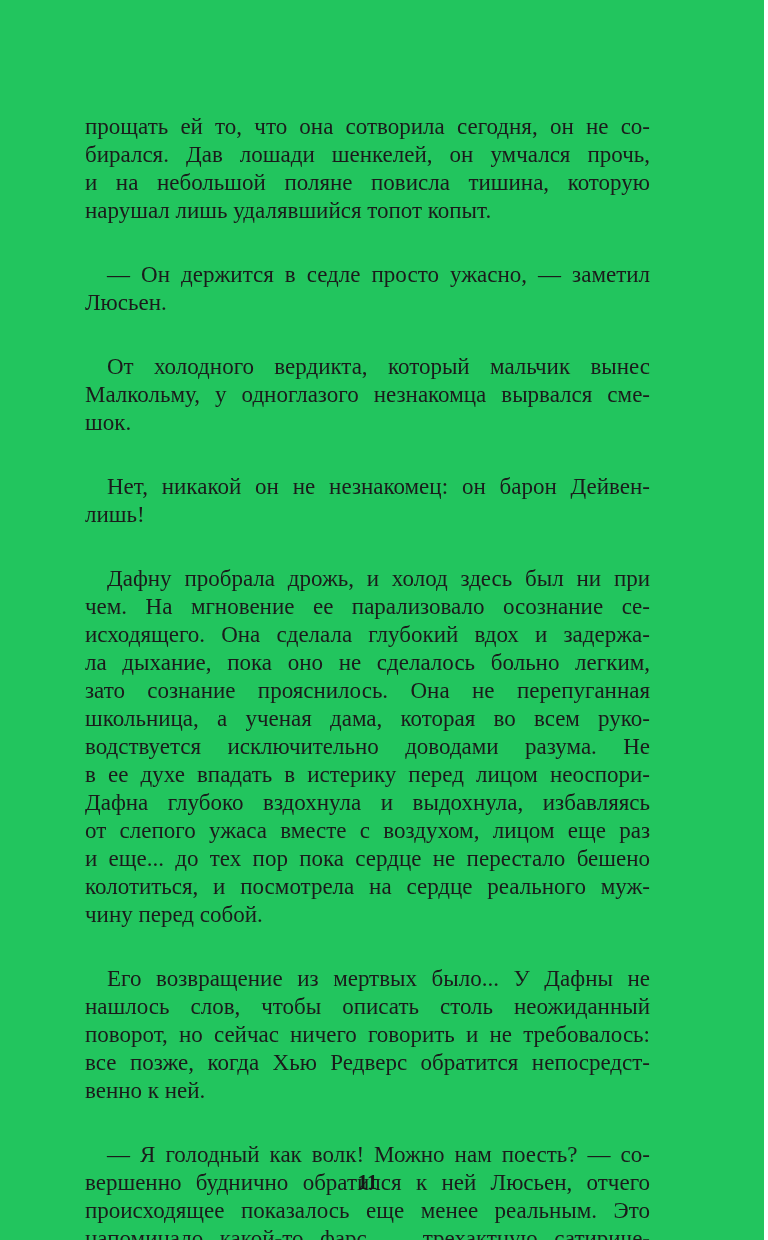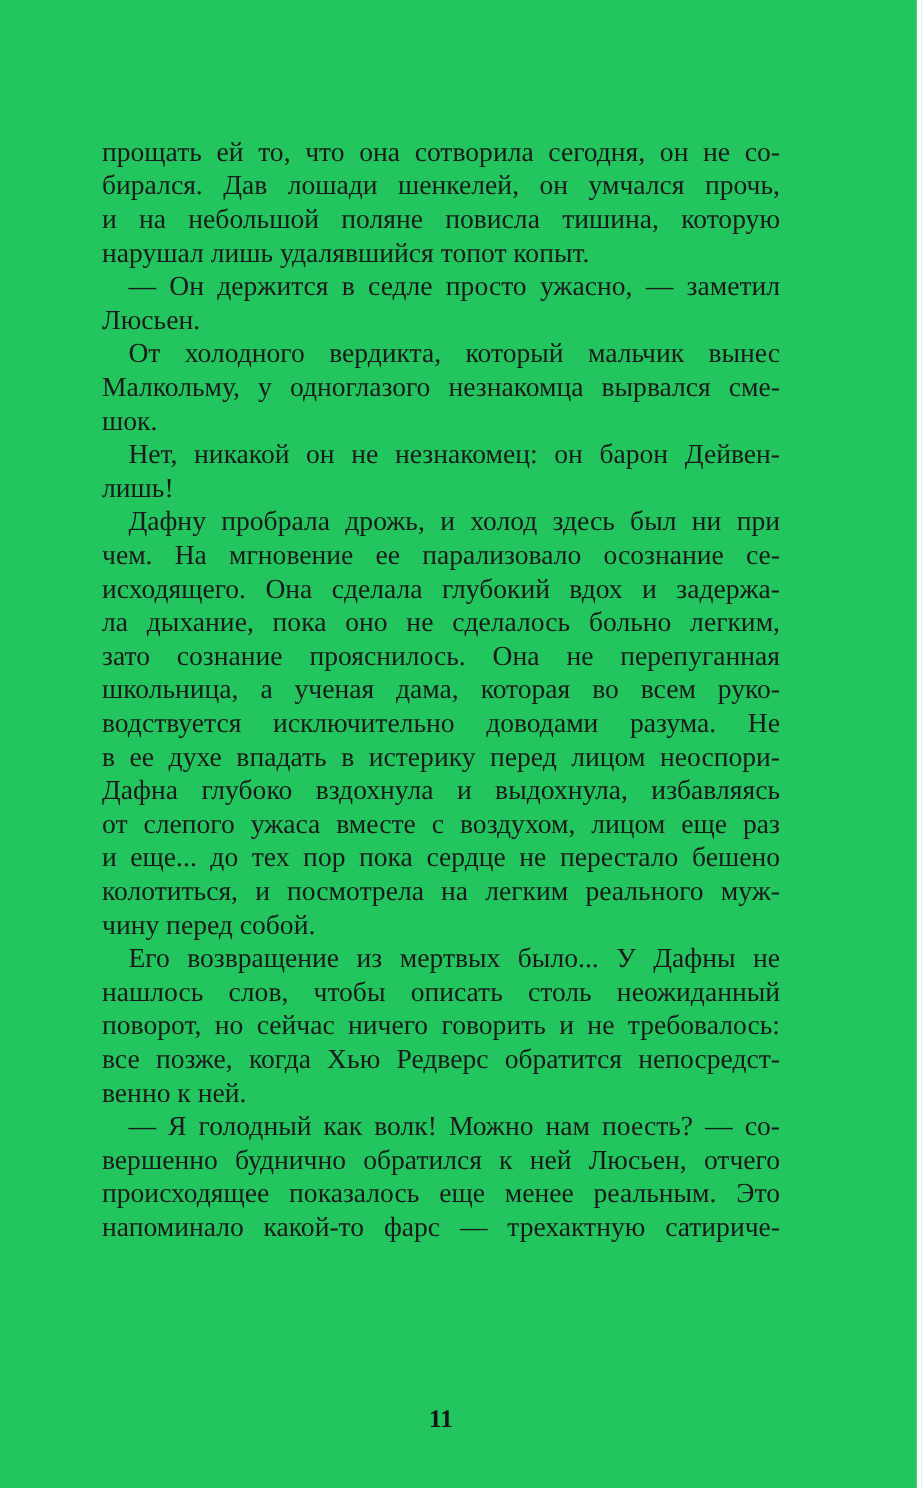--- a/index.html
+++ b/index.html
@@ -28,20 +28,21 @@
     text-align: justify;
     text-align-last: justify;
     white-space: normal;
   }
   .line.last {
     text-align: left;
     text-align-last: left;
   }
   .line.indent {
     text-indent: 22px;
+    margin-top: 36px;
   }
   .page-number {
     position: absolute;
     left: 85px;
     top: 1122px;
     width: 565px;
     text-align: center;
     font-size: 21px;
     font-weight: bold;
     color: #161616;
@@ -68,21 +69,21 @@
       <div class="line">чем. На мгновение ее парализовало осознание се-</div>
       <div class="line">исходящего. Она сделала глубокий вдох и задержа-</div>
       <div class="line">ла дыхание, пока оно не сделалось больно легким,</div>
       <div class="line">зато сознание прояснилось. Она не перепуганная</div>
       <div class="line">школьница, а ученая дама, которая во всем руко-</div>
       <div class="line">водствуется исключительно доводами разума. Не</div>
       <div class="line">в ее духе впадать в истерику перед лицом неоспори-</div>
       <div class="line">Дафна глубоко вздохнула и выдохнула, избавляясь</div>
       <div class="line">от слепого ужаса вместе с воздухом, лицом еще раз</div>
       <div class="line">и еще... до тех пор пока сердце не перестало бешено</div>
-      <div class="line">колотиться, и посмотрела на легким реального муж-</div>
+      <div class="line">колотиться, и посмотрела на сердце реального муж-</div>
       <div class="line last">чину перед собой.</div>
       <div class="line indent">Его возвращение из мертвых было... У Дафны не</div>
       <div class="line">нашлось слов, чтобы описать столь неожиданный</div>
       <div class="line">поворот, но сейчас ничего говорить и не требовалось:</div>
       <div class="line">все позже, когда Хью Редверс обратится непосредст-</div>
       <div class="line last">венно к ней.</div>
       <div class="line indent">— Я голодный как волк! Можно нам поесть? — со-</div>
       <div class="line">вершенно буднично обратился к ней Люсьен, отчего</div>
       <div class="line">происходящее показалось еще менее реальным. Это</div>
       <div class="line">напоминало какой-то фарс — трехактную сатириче-</div>

